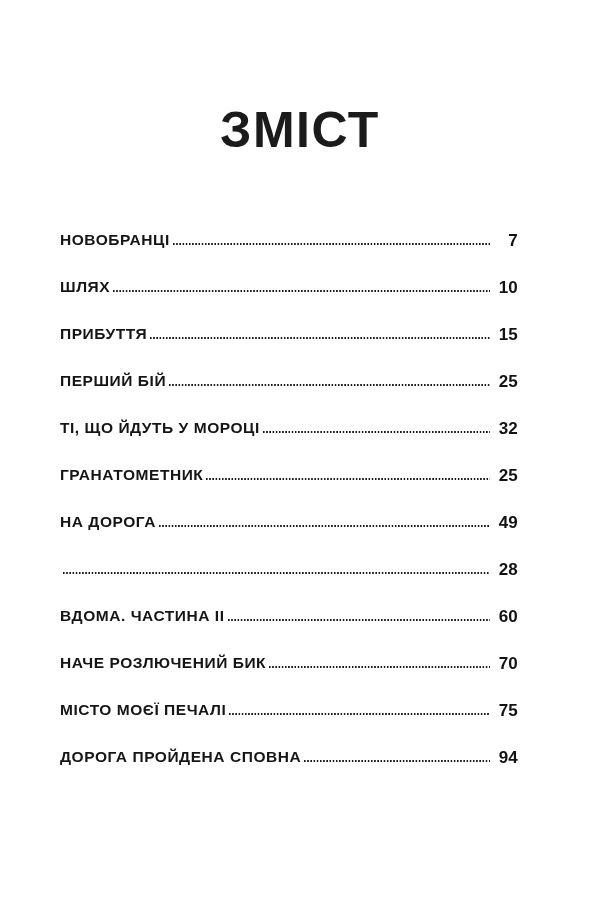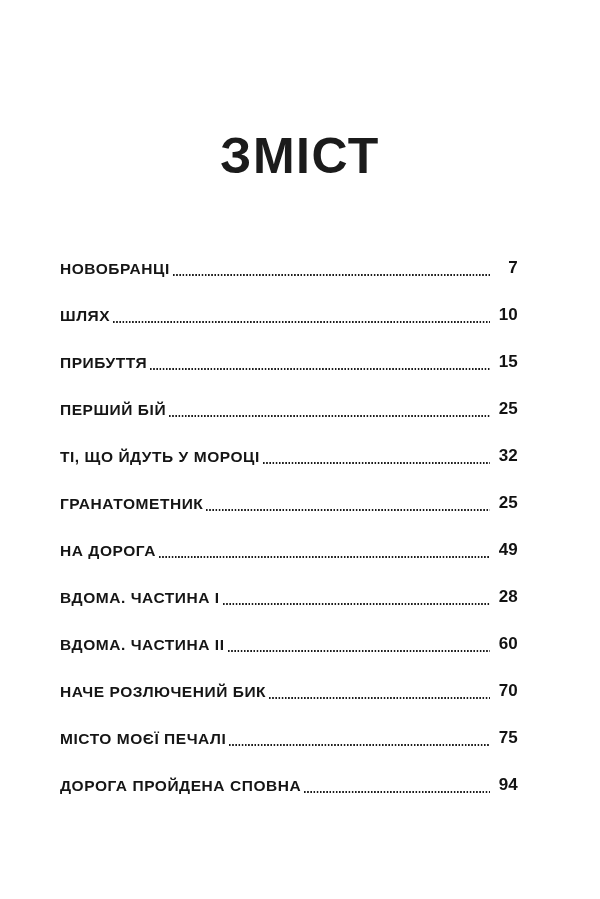--- a/index.html
+++ b/index.html
@@ -21,21 +21,21 @@
     position: relative;
     width: 600px;
     height: 899px;
     box-sizing: border-box;
     background: #ffffff;
   }
 
   
   .toc-title {
     position: absolute;
-    top: 97px;
+    top: 71px;
     left: 0;
     width: 600px;
     text-align: center;
     font-size: 50px;
     font-weight: bold;
     letter-spacing: 1.5px;
     line-height: 1;
     color: #1b1b1b;
     white-space: nowrap;
   }
@@ -43,21 +43,21 @@
   
   .toc-list {
     position: absolute;
     top: 231px;
     left: 60px;
     width: 458px;
   }
 
   .toc-entry {
     display: flex;
-    align-items: flex-end;
+    align-items: flex-start;
     height: 47px;
     width: 100%;
     font-size: 15.5px;
     font-weight: bold;
     letter-spacing: 0.55px;
     color: #151515;
     white-space: nowrap;
   }
 
   .entry-title {
@@ -134,21 +134,20 @@
         <span class="entry-title">ГРАНАТОМЕТНИК</span>
         <span class="entry-leader"></span>
         <span class="entry-page">25</span>
       </div>
       <div class="toc-entry">
         <span class="entry-title">НА ДОРОГА</span>
         <span class="entry-leader"></span>
         <span class="entry-page">49</span>
       </div>
       <div class="toc-entry">
-        <span class="entry-title">ВДОМА. ЧАСТИНА I</span>
         <span class="entry-leader"></span>
         <span class="entry-page">28</span>
       </div>
       <div class="toc-entry">
         <span class="entry-title">ВДОМА. ЧАСТИНА II</span>
         <span class="entry-leader"></span>
         <span class="entry-page">60</span>
       </div>
       <div class="toc-entry">
         <span class="entry-title">НАЧЕ РОЗЛЮЧЕНИЙ БИК</span>

